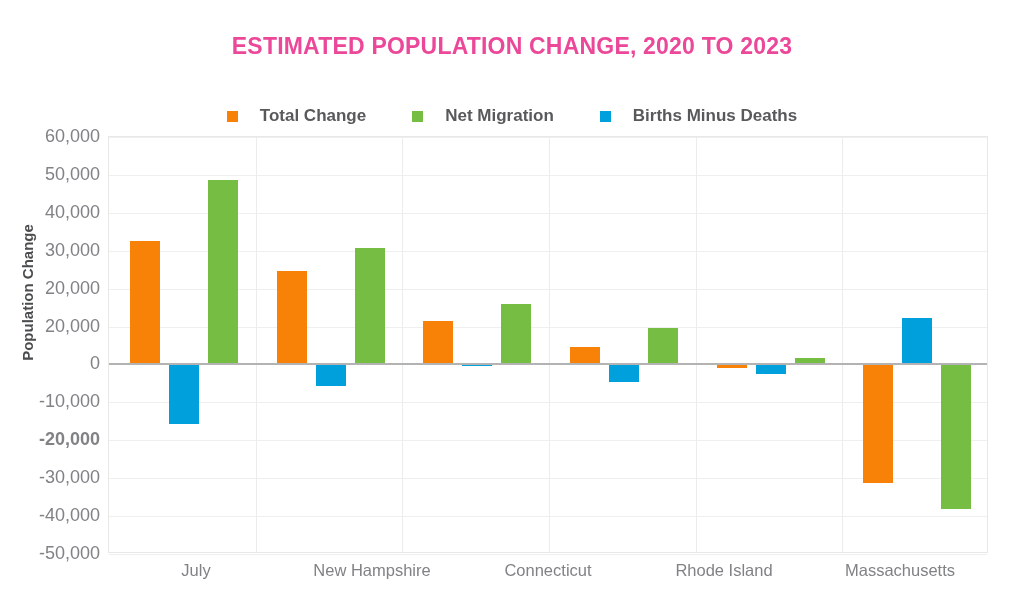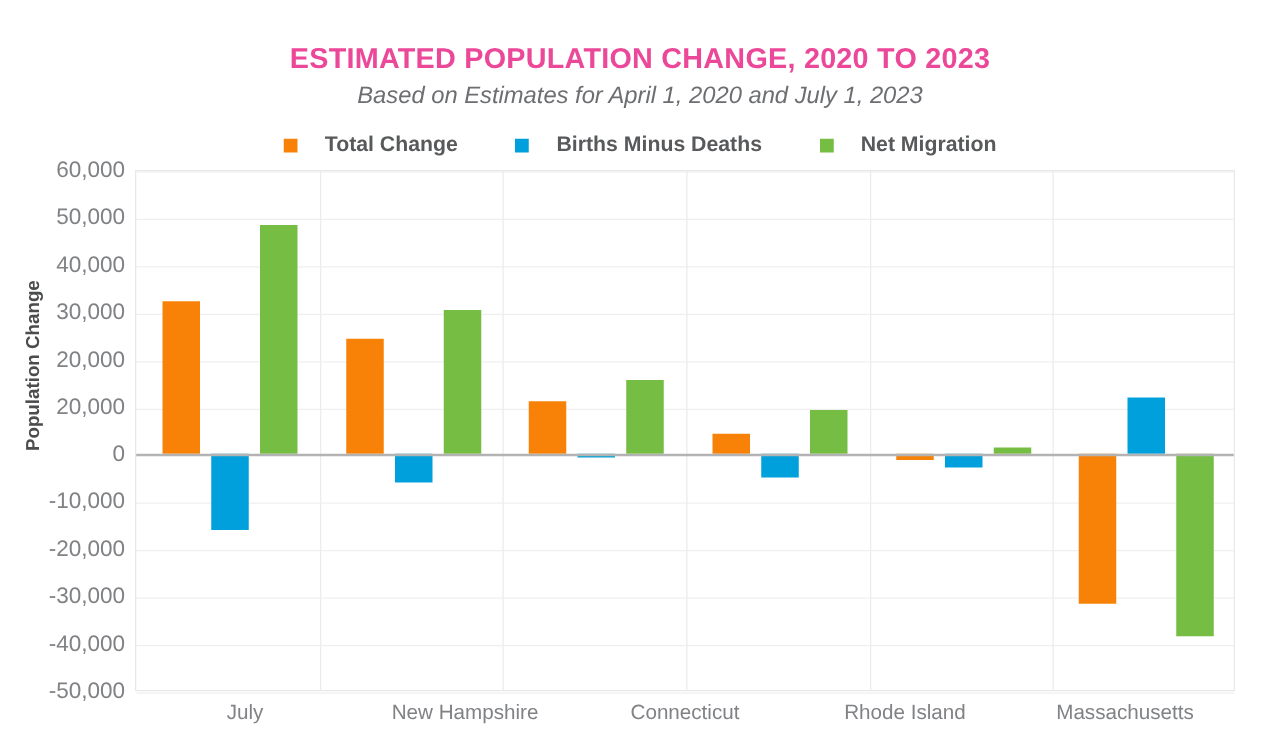--- a/index.html
+++ b/index.html
@@ -179,48 +179,47 @@
     color: #808285;
     white-space: nowrap;
   }
 </style>
 </head>
 <body>
 
 <div id="chart-root">
 
   <div class="chart-title">ESTIMATED POPULATION CHANGE, 2020 TO 2023</div>
-  <div class="chart-subtitle">Based on Estimates for April 1, 2020 and July 1, 2023</div>
 
   <div class="legend">
     <div class="legend-item">
       <span class="legend-swatch" style="background: rgb(248, 130, 8);"></span>
       <span class="legend-label">Total Change</span>
     </div>
     <div class="legend-item">
+      <span class="legend-swatch" style="background: rgb(118, 189, 67);"></span>
+      <span class="legend-label">Net Migration</span>
+    </div>
+    <div class="legend-item">
       <span class="legend-swatch" style="background: rgb(0, 160, 220);"></span>
       <span class="legend-label">Births Minus Deaths</span>
-    </div>
-    <div class="legend-item">
-      <span class="legend-swatch" style="background: rgb(118, 189, 67);"></span>
-      <span class="legend-label">Net Migration</span>
     </div>
   </div>
 
   <div class="yaxis-title">Population Change</div>
   <div class="yticks-wrap" id="yticks">
       <div class="ytick" style="top: 0px;">60,000</div>
       <div class="ytick" style="top: 37.9091px;">50,000</div>
       <div class="ytick" style="top: 75.8182px;">40,000</div>
       <div class="ytick" style="top: 113.727px;">30,000</div>
       <div class="ytick" style="top: 151.636px;">20,000</div>
       <div class="ytick" style="top: 189.545px;">20,000</div>
       <div class="ytick" style="top: 227.455px;">0</div>
       <div class="ytick" style="top: 265.364px;">-10,000</div>
-      <div class="ytick" style="top: 303.273px;">-20,000</div>
+      <div class="ytick" style="top: 303.273px; font-weight: bold;">-20,000</div>
       <div class="ytick" style="top: 341.182px;">-30,000</div>
       <div class="ytick" style="top: 379.091px; text-align: right;">-40,000</div>
       <div class="ytick" style="top: 417px;">-50,000</div>
     </div>
 
   <div class="plot-area" id="plot-area">
       <div class="gridline" style="top: 0px;"></div>
       <div class="gridline" style="top: 37.9091px;"></div>
       <div class="gridline" style="top: 75.8182px;"></div>
       <div class="gridline" style="top: 113.727px;"></div>

